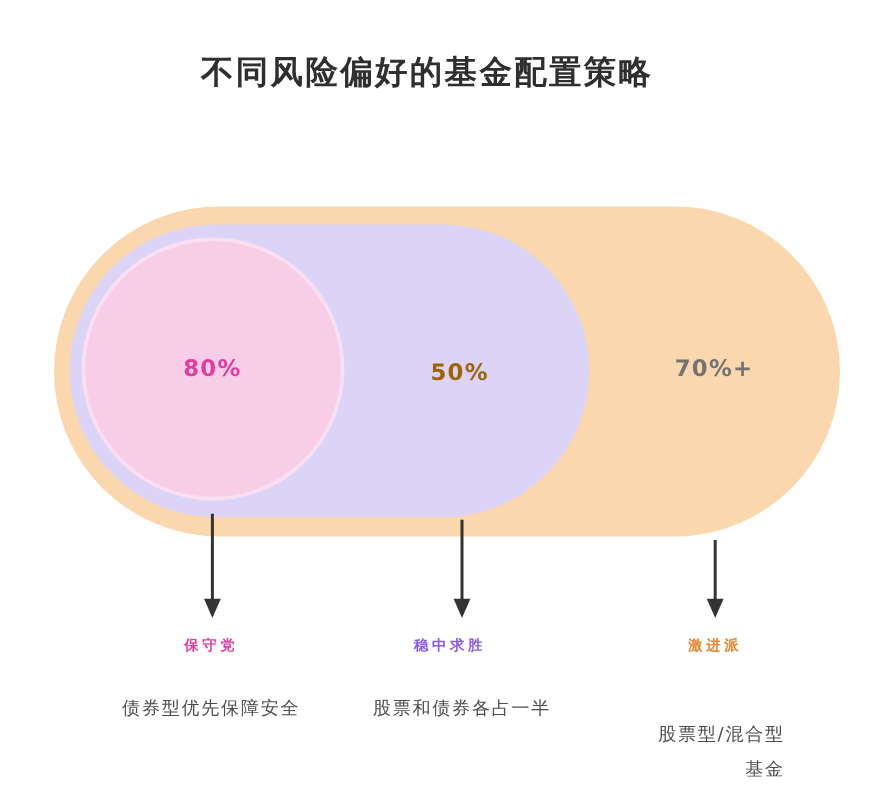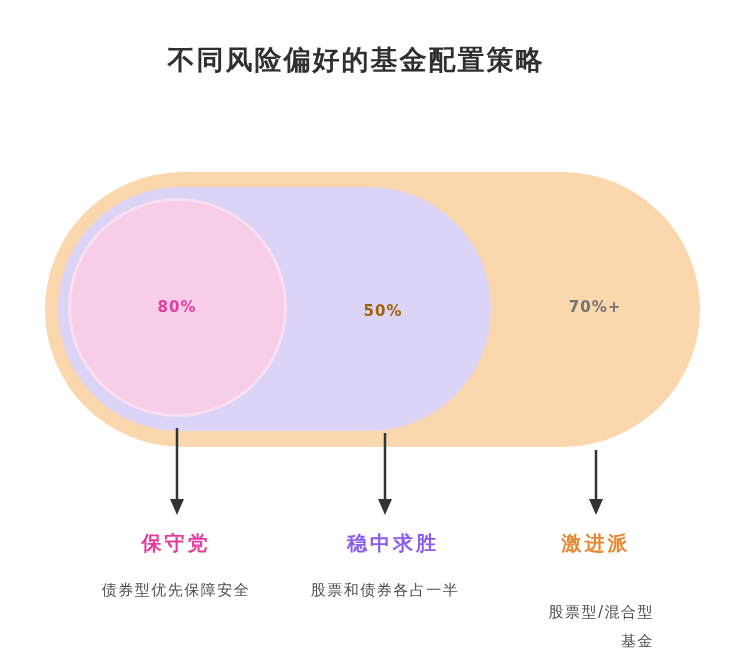--- a/index.html
+++ b/index.html
@@ -52,48 +52,48 @@
     width: 219px;
     height: 219px;
     background: #F8CDE8;
     border: 3px solid #F9DFF1;
     box-sizing: border-box;
     border-radius: 50%;
   }
   .pct {
     position: absolute;
     transform: translate(-50%, -50%);
-    font-size: 15px;
+    font-size: 19px;
     font-weight: bold;
     letter-spacing: 1px;
     white-space: nowrap;
   }
   .pct-1 { left: 177px; top: 307px; color: #E23C9E; }
   .pct-2 { left: 383px; top: 311px; color: #a16207; }
   .pct-3 { left: 595px; top: 307px; color: #737373; }
 
   .arrow {
     position: absolute;
     transform: translateX(-50%);
   }
   .arrow-1 { left: 177px; top: 428px; }
   .arrow-2 { left: 385px; top: 433px; }
   .arrow-3 { left: 596px; top: 450px; }
 
   .seg-label {
     position: absolute;
     transform: translateX(-50%);
     top: 530px;
-    font-size: 20px;
+    font-size: 12px;
     font-weight: bold;
     letter-spacing: 3px;
     white-space: nowrap;
   }
   .lbl-1 { left: 176px; color: #E23C9E; }
-  .lbl-2 { left: 393px; color: #8B5CF0; }
+  .lbl-2 { left: 375px; color: #8B5CF0; }
   .lbl-3 { left: 596px; color: #E8872F; }
 
   .seg-desc {
     position: absolute;
     transform: translateX(-50%);
     top: 576px;
     font-size: 15px;
     color: #4d4d4d;
     letter-spacing: 1.5px;
     text-align: right;

